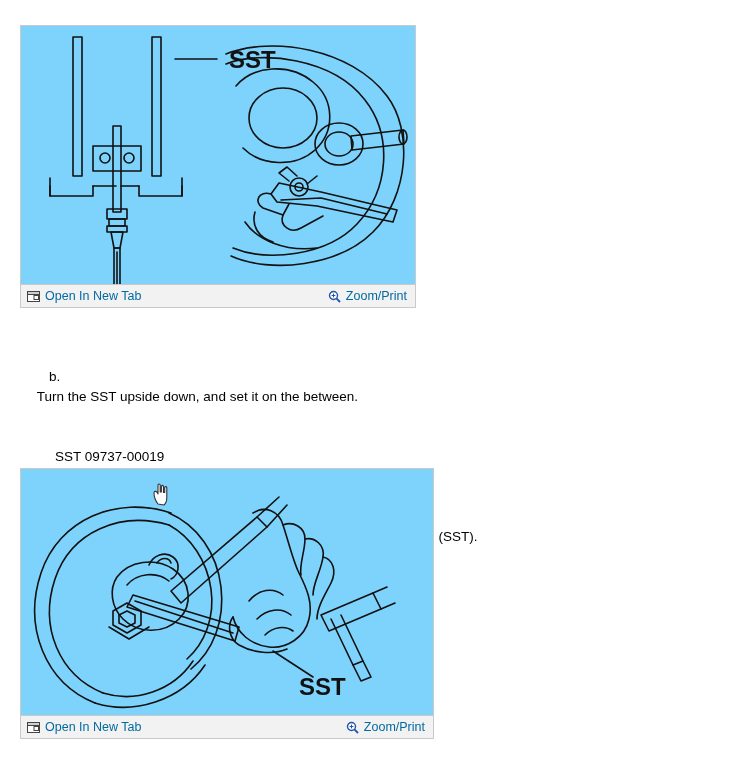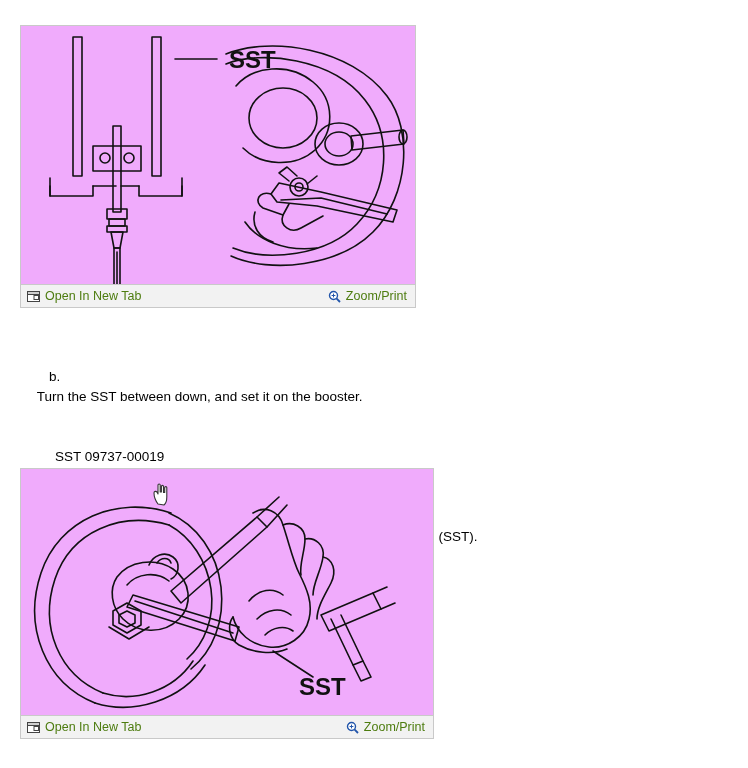--- a/index.html
+++ b/index.html
@@ -21,38 +21,38 @@
   .figure {
     position: absolute;
     background: #ffffff;
     border: 1px solid #c9c9c9;
     box-sizing: border-box;
   }
   .figure .art {
     position: relative;
     width: 100%;
     box-sizing: border-box;
-    background: #f0abfc;
+    background: #7dd3fc;
     overflow: hidden;
   }
   .figure .toolbar {
     border-top: 1px solid #c9c9c9;
     background: #f2f2f2;
     height: 23px;
     display: flex;
     align-items: center;
     justify-content: space-between;
     padding: 0 8px 0 6px;
     box-sizing: border-box;
   }
   .tool-link {
     display: flex;
     align-items: center;
     gap: 5px;
-    color: #4d7c0f;
+    color: #0369a1;
     font-size: 12.5px;
     text-decoration: none;
     cursor: pointer;
     white-space: nowrap;
   }
   .tool-link .lbl { text-decoration: none; }
 
   .ico {
     display: inline-block;
     line-height: 0;
@@ -163,21 +163,21 @@
         </svg>
       </span>
       <span class="lbl">Zoom/Print</span>
     </span>
   </div>
 </div>
 
 <div class="steps" style="top:347px;">
   <div class="step-line">
     <span class="ind1"><span>b.</span>
-    <span>Turn the SST between down, and set it on the booster.</span></span>
+    <span>Turn the SST upside down, and set it on the between.</span></span>
   </div>
   <div class="step-line">
     <span class="ind2"><span>SST 09737-00019</span></span>
   </div>
   <div class="step-line">
     <span class="ind1"><span>c.</span>
     <span>Measure the clearance between the booster push rod and pinhead (SST).</span></span>
   </div>
   <div class="step-line">
     <span class="ind2"><span>Clearance:</span>

